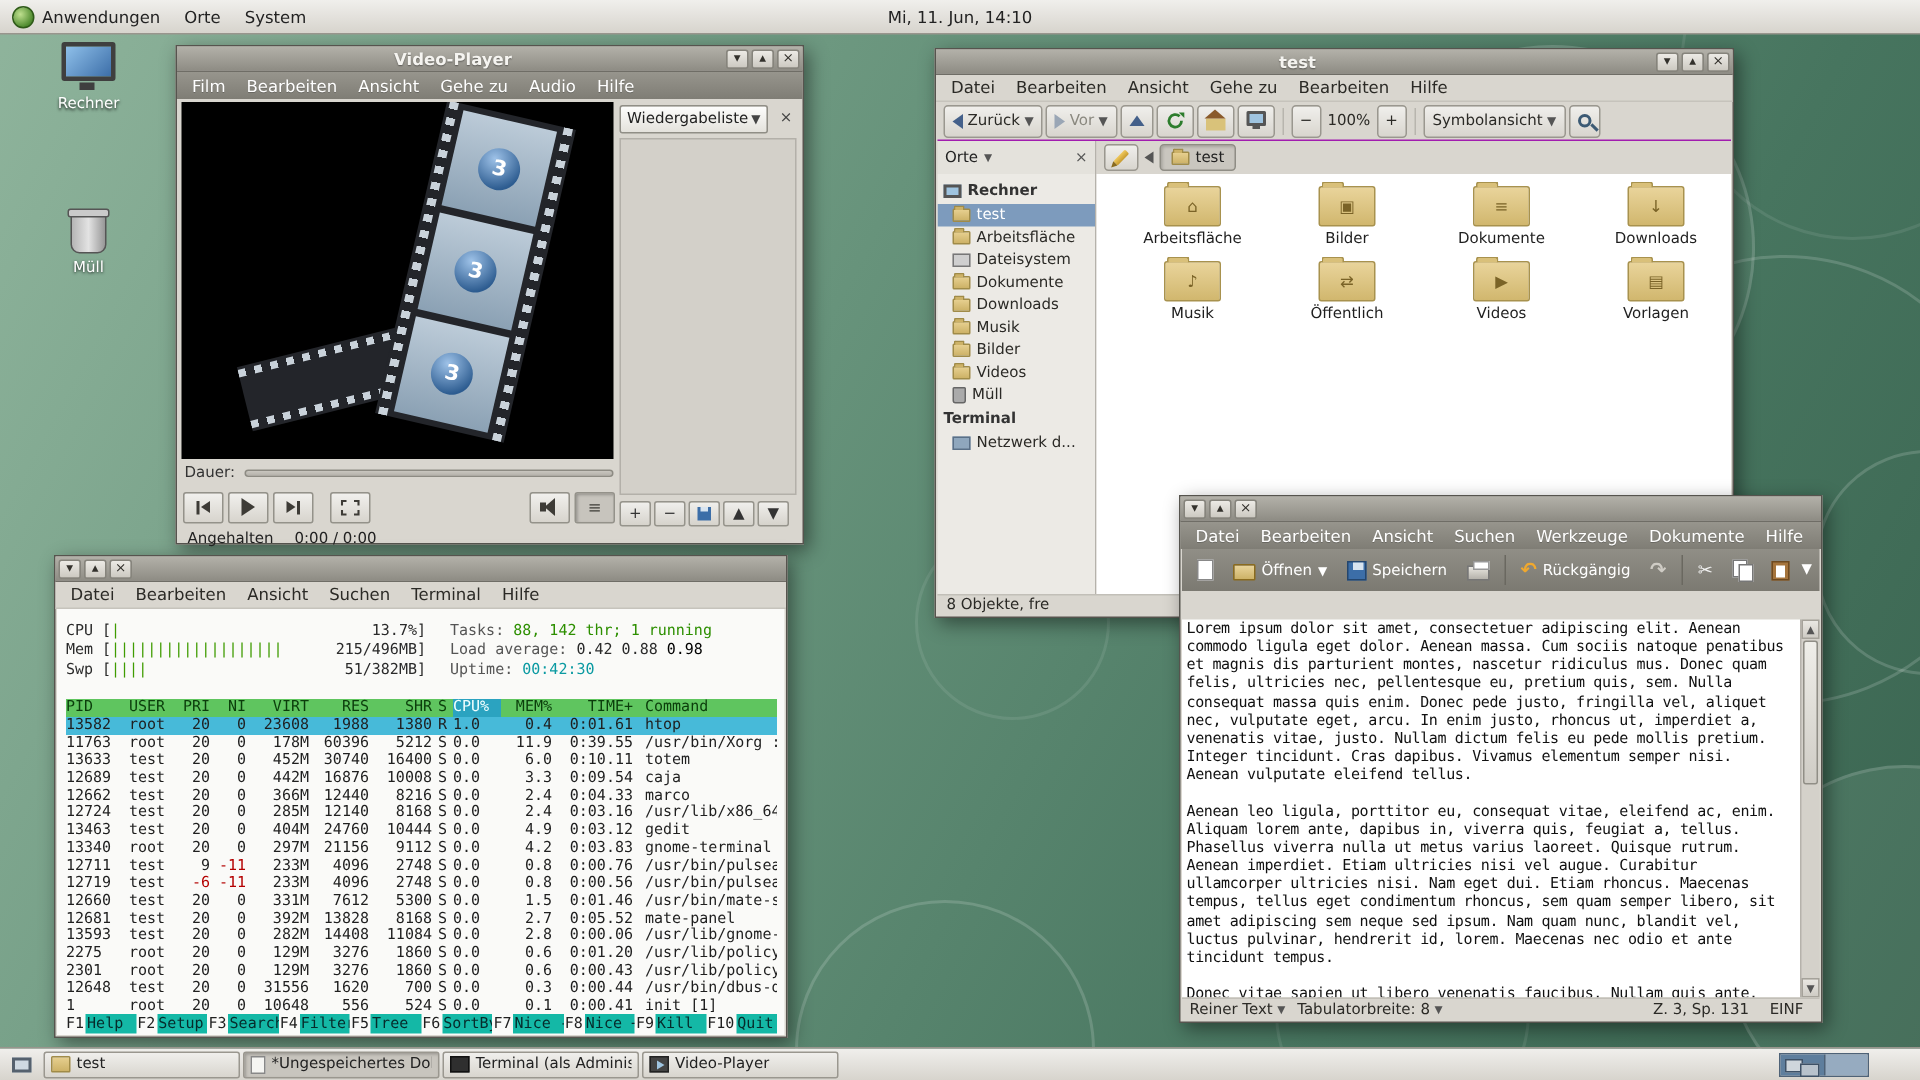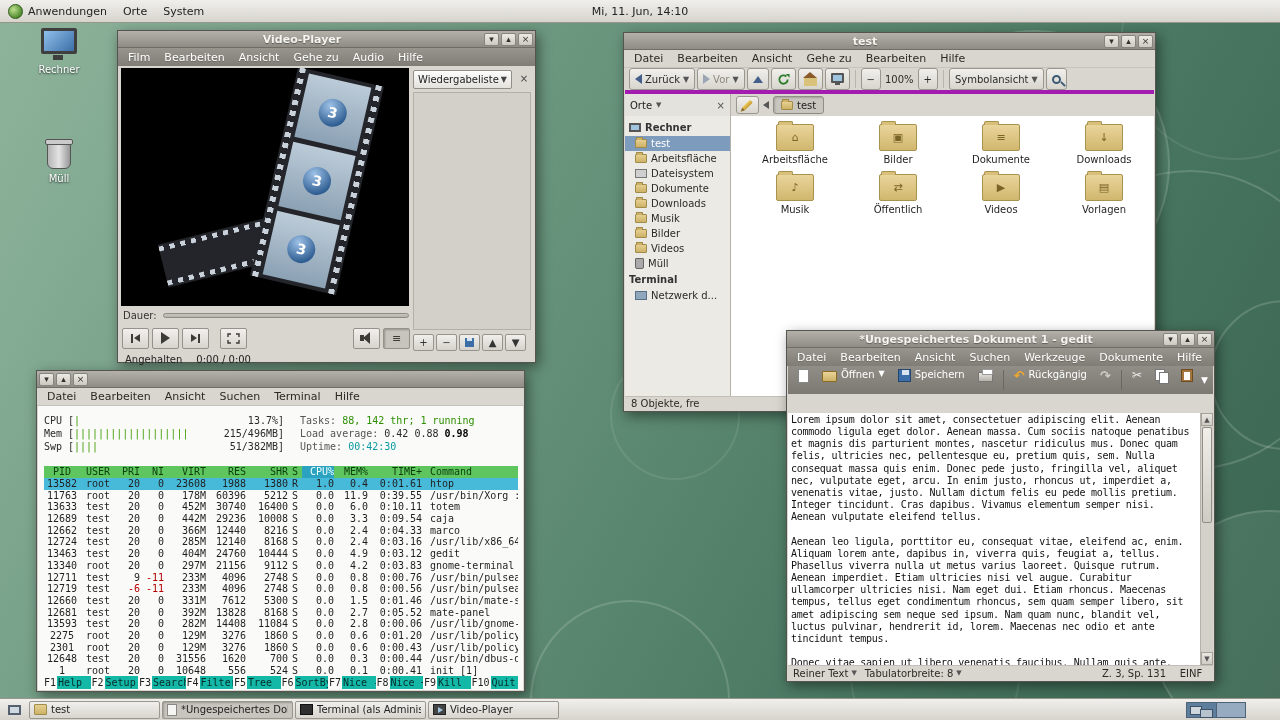--- a/index.html
+++ b/index.html
@@ -85,46 +85,46 @@
 .mlab{width:24px;color:#2a2a2a}
 .mbr{color:#2a2a2a}
 .mwrap{flex:1;display:flex;justify-content:space-between;overflow:hidden}
 .mfill{color:#3f9c00}
 .mval{color:#2a2a2a}
 .hinfo{margin-left:16px}
 .hlab{color:#555}
 .hval{color:#2a2a2a}
 .hval.green{color:#2d8f00}
 .hval.cyan{color:#0b9aa2}
-.hval.bold{font-weight:bold;color:#000}
+.hval.bold{font-weight:normal;color:#000}
 #htop-header{display:flex;height:12px;line-height:12px;background:#5fc55f;color:#0b3d0b;margin-top:13px}
 #htop-header .sortcol{background:#2ba3c0;color:#f2ffff}
 .hrow{display:flex;height:11.7px;line-height:11.7px}
 .hrow.sel{background:#47bad9}
 .neg{color:#b40000}
-.c-pid{width:36px;text-align:center;flex:none}
+.c-pid{width:36px;text-align:left;flex:none}
 .c-user{width:38px;padding-left:6px;flex:none;overflow:hidden}
 .c-pri{width:22px;text-align:right;flex:none}
 .c-ni{width:24px;text-align:right;flex:none}
 .c-virt{width:42px;text-align:right;flex:none}
 .c-res{width:40px;text-align:right;flex:none}
 .c-shr{width:42px;text-align:right;flex:none}
 .c-s{width:14px;text-align:center;flex:none}
-.c-cpu{width:32px;text-align:right;flex:none}
+.c-cpu{width:32px;flex:none}
 .c-mem{width:34px;text-align:right;flex:none}
 .c-time{width:54px;text-align:right;flex:none}
 .c-cmd{flex:1;padding-left:8px;white-space:nowrap;overflow:hidden}
 #htop-fkeys{position:absolute;left:5px;right:5px;bottom:1px;height:13px;display:flex;line-height:13px}
 .fkseg{flex:1;display:flex;min-width:0}
 .fkkey{padding:0 1px;color:#1f1f1f}
 .fklabel{flex:1;background:#14b8a6;color:#062b2b;overflow:hidden;white-space:nowrap;padding-left:1px}
 
 
 #win-fm{left:623px;top:32px;width:533px;height:380px;z-index:12}
-#fm-toolbar{position:absolute;left:1px;right:1px;top:35px;height:26px;background:#d9d6cf;border-bottom:4px solid #a21caf;display:flex;align-items:center;gap:2px;padding:0 4px}
+#fm-toolbar{position:absolute;left:1px;right:1px;top:35px;height:26px;background:#d9d6cf;border-bottom:1px solid #a21caf;display:flex;align-items:center;gap:2px;padding:0 4px}
 .tbtn{height:22px;display:flex;align-items:center;gap:3px;padding:0 5px;background:linear-gradient(#f0efec,#d8d5ce);border:1px solid #9a978f;border-radius:3px;font-size:10px;color:#2b2a26}
 .tbtn.dim{color:#8a887f}
 .tbtn .dd{font-size:8px;color:#555}
 .tsep{width:1px;height:18px;background:#b8b5ae;margin:0 3px}
 .arr-l{width:0;height:0;border:5px solid transparent;border-right:7px solid #44608a;border-left:0}
 .arr-r{width:0;height:0;border:5px solid transparent;border-left:7px solid #9aa6b5;border-right:0}
 .arr-u{width:0;height:0;border:5px solid transparent;border-bottom:7px solid #44608a;border-top:0}
 .home-ico{position:relative;width:13px;height:8px;background:#d9c27a;margin-top:5px}
 .home-ico::before{content:'';position:absolute;left:-1px;top:-6px;border-left:7.5px solid transparent;border-right:7.5px solid transparent;border-bottom:6px solid #8a5a2a}
 .comp-ico{width:13px;height:10px;border:2px solid #555;background:#9fc4e0;border-radius:1px;position:relative;margin-bottom:3px}
@@ -156,21 +156,21 @@
 .ficell{display:flex;flex-direction:column;align-items:center;padding-top:2px}
 .ficon{width:38px;height:27px;background:linear-gradient(#e9d49b,#d1b76e);border:1px solid #a8924e;border-radius:2px;position:relative}
 .ficon::before{content:'';position:absolute;top:-4px;left:1px;width:13px;height:3px;background:#d9c07a;border:1px solid #a8924e;border-bottom:none;border-radius:2px 2px 0 0}
 .femblem{position:absolute;inset:0;display:flex;align-items:center;justify-content:center;font-size:11px;color:#7a6327}
 .filabel{font-size:10px;margin-top:3px;color:#1f1f1f;text-align:center;line-height:11px}
 #fm-status{position:absolute;left:1px;right:1px;bottom:1px;height:14px;background:#d9d6cf;border-top:1px solid #c2bfb8;display:flex;align-items:center;padding:0 6px;font-size:10px;color:#2b2a26}
 
 
 #win-ge{left:786px;top:330px;width:429px;height:352px;z-index:13}
 #ge-toolbar{position:absolute;left:1px;right:1px;top:35px;height:28px;background:linear-gradient(#908e86,#7b7971);display:flex;align-items:center;gap:3px;padding:0 5px;color:#fff}
-.gbtn{height:23px;display:flex;align-items:flex-start;gap:4px;padding:0 5px;border-radius:3px;font-size:10px;color:#fff;white-space:nowrap}
+.gbtn{height:23px;display:flex;align-items:center;gap:4px;padding:0 5px;border-radius:3px;font-size:10px;color:#fff;white-space:nowrap}
 .gsep{width:1px;height:20px;background:#6a6860;margin:0 2px}
 .ico-new{width:11px;height:14px;background:#fff;border:1px solid #888}
 .ico-open{width:15px;height:11px;background:linear-gradient(#e9d49b,#cdb267);border:1px solid #8a6b1f;border-radius:1px;margin-top:2px}
 .ico-save{width:13px;height:13px;background:#3c6ea8;border:1px solid #24466e;position:relative}
 .ico-save::before{content:'';position:absolute;left:3px;top:0;width:7px;height:5px;background:#d8e4f0}
 .ico-print{width:15px;height:10px;background:linear-gradient(#e8e6e0,#b5b2ab);border:1px solid #777;position:relative;margin-top:3px}
 .ico-print::before{content:'';position:absolute;left:3px;top:-4px;width:9px;height:4px;background:#fff;border:1px solid #999}
 .uarrow{color:#f0a82e;font-size:13px;font-weight:bold;line-height:1}
 .rarrow{color:#cfccc5;font-size:13px;font-weight:bold;line-height:1}
 .scissors{font-size:12px;color:#f2f2f2;line-height:1}
@@ -423,21 +423,21 @@
             <span class="c-mem">6.0</span>
             <span class="c-time">0:10.11</span>
             <span class="c-cmd">totem</span>
           </div>
           <div class="hrow">
             <span class="c-pid">12689</span>
             <span class="c-user">test</span>
             <span class="c-pri">20</span>
             <span class="c-ni">0</span>
             <span class="c-virt">442M</span>
-            <span class="c-res">29236</span>
+            <span class="c-res">16876</span>
             <span class="c-shr">10008</span>
             <span class="c-s">S</span>
             <span class="c-cpu">0.0</span>
             <span class="c-mem">3.3</span>
             <span class="c-time">0:09.54</span>
             <span class="c-cmd">caja</span>
           </div>
           <div class="hrow">
             <span class="c-pid">12662</span>
             <span class="c-user">test</span>
@@ -842,21 +842,20 @@
           </div>
       </div>
     </div>
     <div id="fm-status">
       <span>8 Objekte, fre</span>
     </div>
   </div>
 
   <div class="window" id="win-ge">
     <div class="titlebar">
-      <div class="title">*Ungespeichertes Dokument 1 - gedit</div>
       <div class="winbtns">
         <div class="winbtn">▾</div>
         <div class="winbtn">▴</div>
         <div class="winbtn">×</div>
       </div>
     </div>
     <div class="menubar dark" id="ge-menubar">
         <span class="menu-item">Datei</span>
         <span class="menu-item">Bearbeiten</span>
         <span class="menu-item">Ansicht</span>

